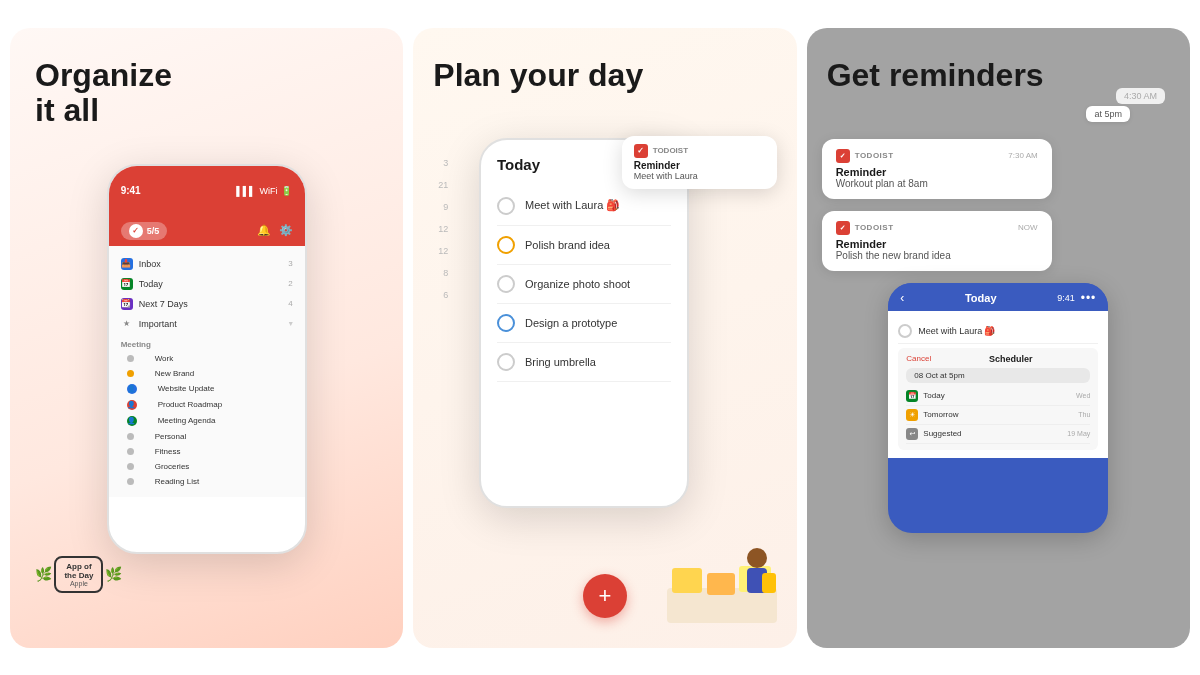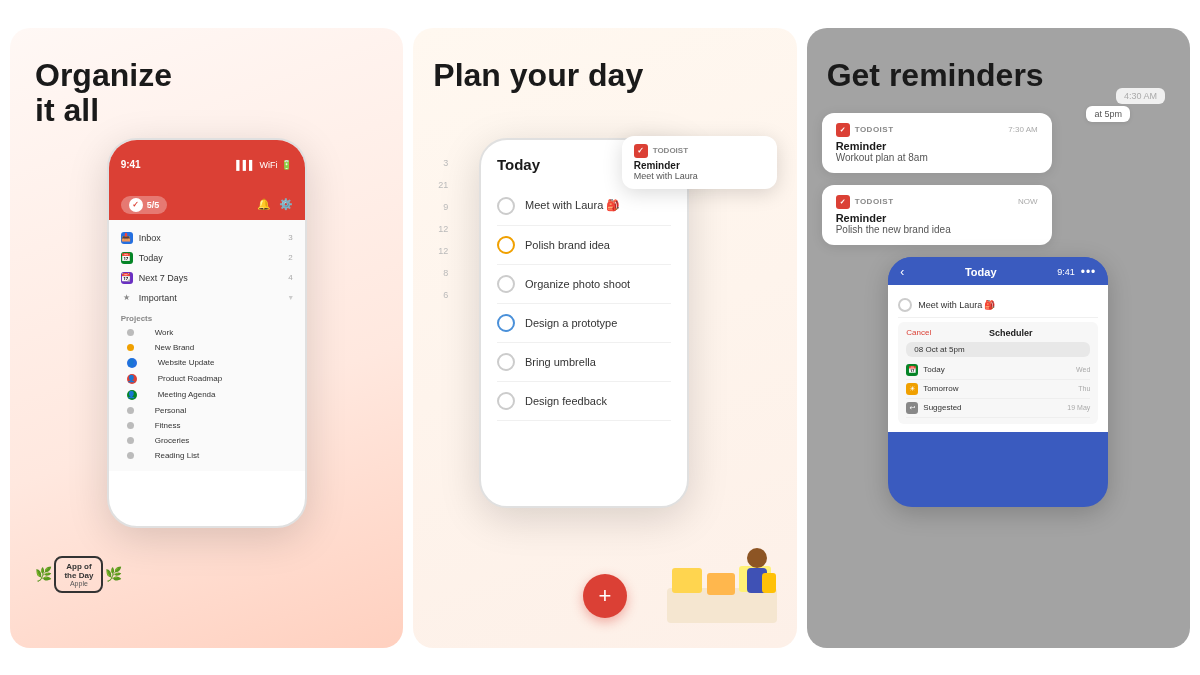--- a/index.html
+++ b/index.html
@@ -32,21 +32,21 @@
       align-items: center;
       position: relative;
     }
 
     .panel-title {
       font-size: 32px;
       font-weight: 700;
       color: #1a1a1a;
       text-align: left;
       line-height: 1.1;
-      margin-bottom: 10px;
+      margin-bottom: 36px;
       align-self: flex-start;
       padding-left: 10px;
     }
 
     
     .phone {
       border-radius: 40px;
       overflow: hidden;
       box-shadow: 0 10px 40px rgba(0,0,0,0.15);
       border: 2px solid #e0e0e0;
@@ -636,21 +636,21 @@
           <div class="item-icon next7">📆</div>
           <span>Next 7 Days</span>
           <span class="item-count">4</span>
         </div>
         <div class="sidebar-item">
           <div class="item-icon important">★</div>
           <span>Important</span>
           <span style="margin-left:auto;font-size:8px;color:#ccc;">▾</span>
         </div>
 
-        <div class="sidebar-section-title">Projects</div>
+        <div class="sidebar-section-title">Meeting</div>
 
         <div class="sidebar-project">
           <div class="dot" style="background:#bbb;"></div>
           <span>Work</span>
         </div>
         <div class="sidebar-project">
           <div class="dot" style="background:#f0a000;"></div>
           <span>New Brand</span>
         </div>
         <div class="sidebar-project">
@@ -735,24 +735,20 @@
           <div class="task-circle"></div>
           <span class="task-text">Organize photo shoot</span>
         </div>
         <div class="task-item">
           <div class="task-circle blue"></div>
           <span class="task-text">Design a prototype</span>
         </div>
         <div class="task-item">
           <div class="task-circle"></div>
           <span class="task-text">Bring umbrella</span>
-        </div>
-        <div class="task-item">
-          <div class="task-circle"></div>
-          <span class="task-text">Design feedback</span>
         </div>
       </div>
     </div>
 
     <div class="fab-button">+</div>
 
     <div class="illustration-area">
       <svg width="130" height="100" viewBox="0 0 130 100">
 
         <rect x="10" y="60" width="110" height="35" rx="4" fill="#f5e6d0"></rect>

